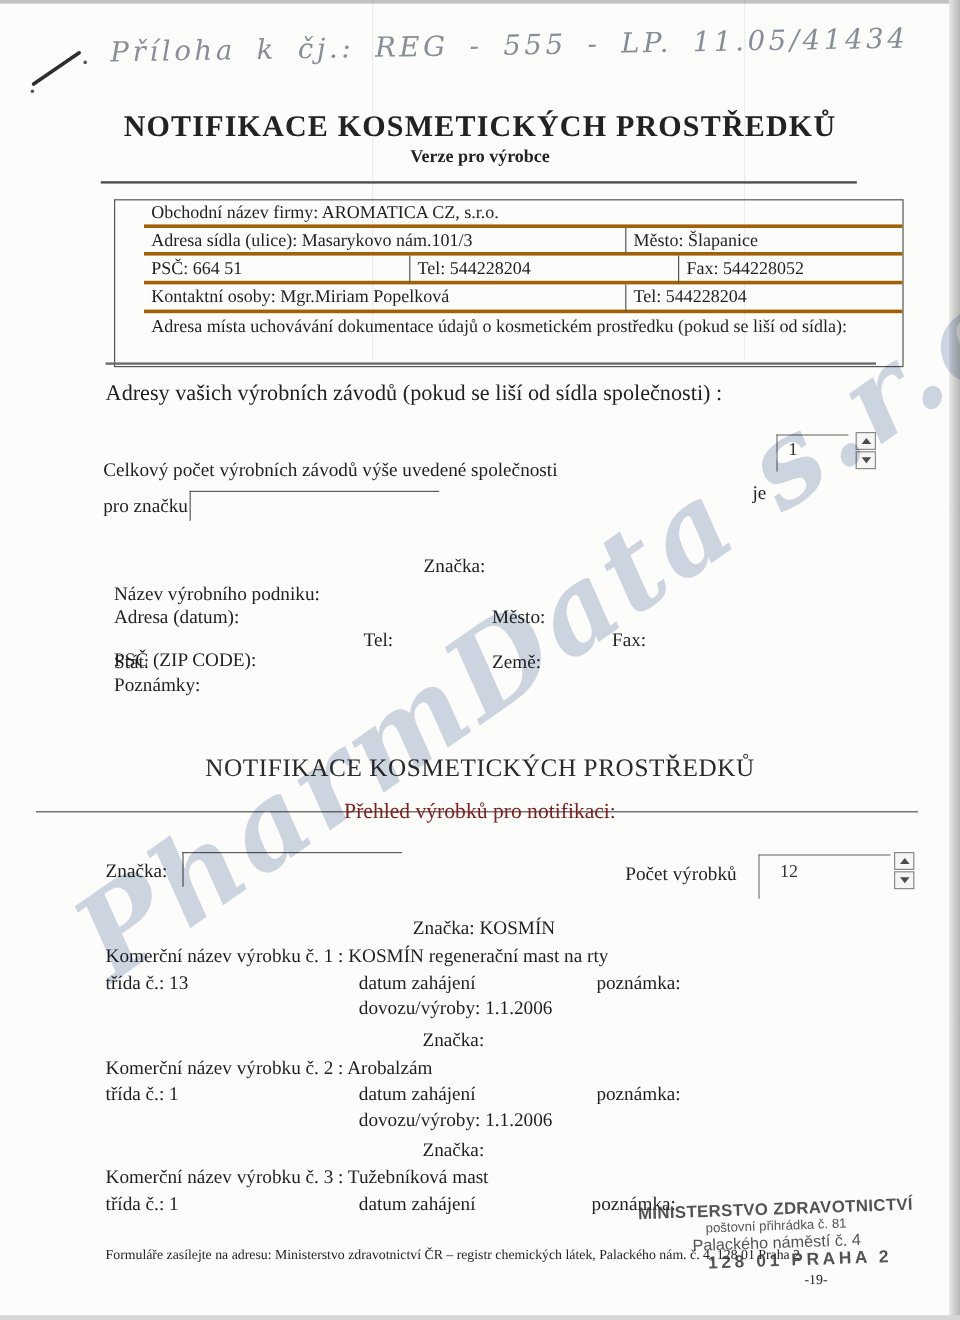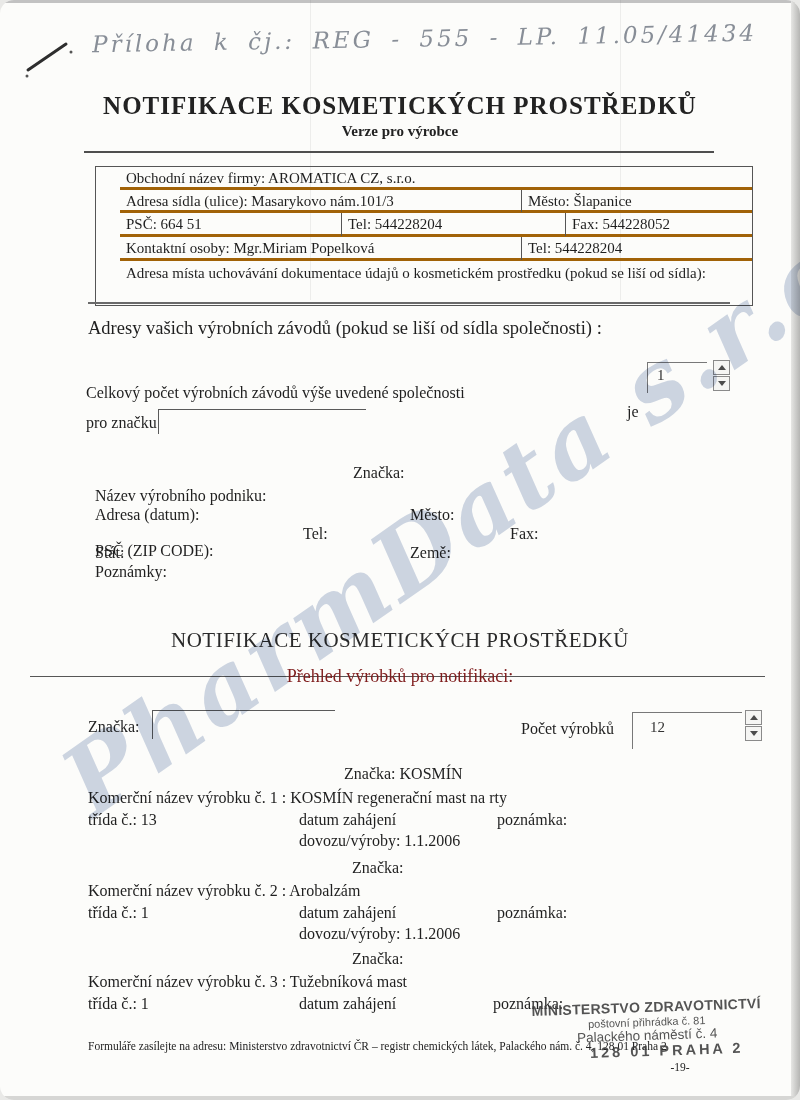--- a/index.html
+++ b/index.html
@@ -1,19 +1,19 @@
 <!DOCTYPE html>
 <html><head>
 <meta charset="utf-8">
 <style>
   html,body{margin:0;padding:0;background:#e9e9e7;}
   .page{
     position:relative;width:800px;height:1100px;margin:0 auto;
     background:#fcfcfa;overflow:hidden;
-    font-family:"Liberation Serif", serif;color:#1f1f1f;border-radius:14px;
+    font-family:"Liberation Serif", serif;color:#1f1f1f;
   }
   .abs{position:absolute;}
   
   .edge-top{left:0;top:0;width:800px;height:3px;background:#c2c2c2;}
   .edge-right{right:0;top:0;width:9px;height:1100px;background:linear-gradient(to right,#e6e6e4,#b5b5b3);}
   .edge-bottom{left:0;bottom:0;width:800px;height:4px;background:#d6d6d4;}
   .streak{top:0;width:1px;height:300px;background:rgba(110,110,110,0.10);}
   
   .handwriting{
     left:92px;top:26px;width:600px;

